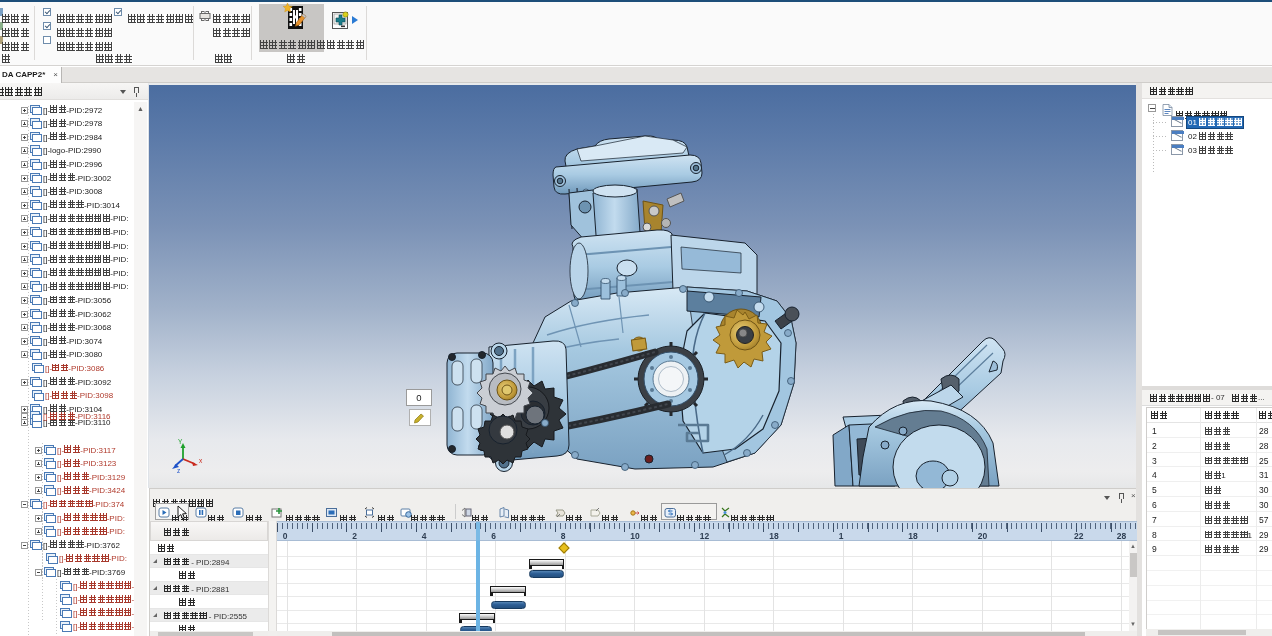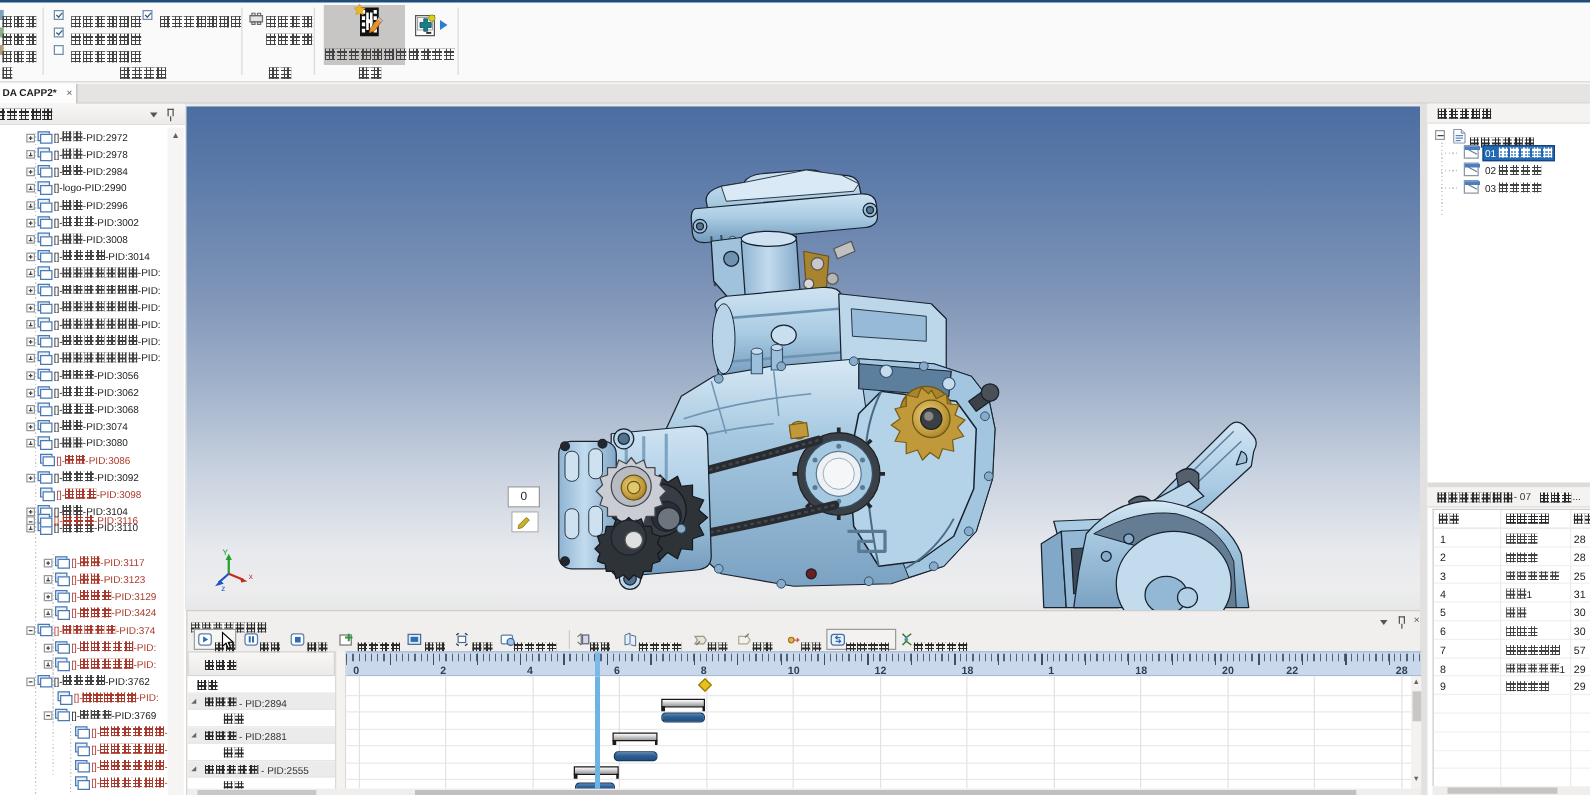--- a/index.html
+++ b/index.html
@@ -578,21 +578,21 @@
       <div style="position:absolute;left:75.2px;top:9px;font-size:8.5px;font-weight:bold;color:#2e3e52">2</div>
       <div style="position:absolute;left:144.7px;top:9px;font-size:8.5px;font-weight:bold;color:#2e3e52">4</div>
       <div style="position:absolute;left:214.2px;top:9px;font-size:8.5px;font-weight:bold;color:#2e3e52">6</div>
       <div style="position:absolute;left:283.7px;top:9px;font-size:8.5px;font-weight:bold;color:#2e3e52">8</div>
       <div style="position:absolute;left:353.2px;top:9px;font-size:8.5px;font-weight:bold;color:#2e3e52">10</div>
       <div style="position:absolute;left:422.7px;top:9px;font-size:8.5px;font-weight:bold;color:#2e3e52">12</div>
       <div style="position:absolute;left:492.2px;top:9px;font-size:8.5px;font-weight:bold;color:#2e3e52">18</div>
       <div style="position:absolute;left:561.7px;top:9px;font-size:8.5px;font-weight:bold;color:#2e3e52">1</div>
       <div style="position:absolute;left:631.2px;top:9px;font-size:8.5px;font-weight:bold;color:#2e3e52">18</div>
       <div style="position:absolute;left:700.7px;top:9px;font-size:8.5px;font-weight:bold;color:#2e3e52">20</div>
-      <div style="position:absolute;left:752px;top:9px;font-size:8.5px;font-weight:bold;color:#2e3e52">22</div>
+      <div style="position:absolute;left:797px;top:9px;font-size:8.5px;font-weight:bold;color:#2e3e52">22</div>
       <div style="position:absolute;left:839.7px;top:9px;font-size:8.5px;font-weight:bold;color:#2e3e52">28</div>
     </div>
     <div class="ab" style="left:127px;top:52px;width:852px;height:90px;background:#fff;overflow:hidden">
       <div style="position:absolute;left:0;top:14.5px;width:852px;height:1px;background:#e9e9e9"></div>
       <div style="position:absolute;left:0;top:28.0px;width:852px;height:1px;background:#e9e9e9"></div>
       <div style="position:absolute;left:0;top:41.5px;width:852px;height:1px;background:#e9e9e9"></div>
       <div style="position:absolute;left:0;top:55.0px;width:852px;height:1px;background:#e9e9e9"></div>
       <div style="position:absolute;left:0;top:68.5px;width:852px;height:1px;background:#e9e9e9"></div>
       <div style="position:absolute;left:0;top:82.0px;width:852px;height:1px;background:#e9e9e9"></div>
       <div style="position:absolute;left:9.7px;top:0;width:1px;height:90px;background:#e3e3e3"></div>

